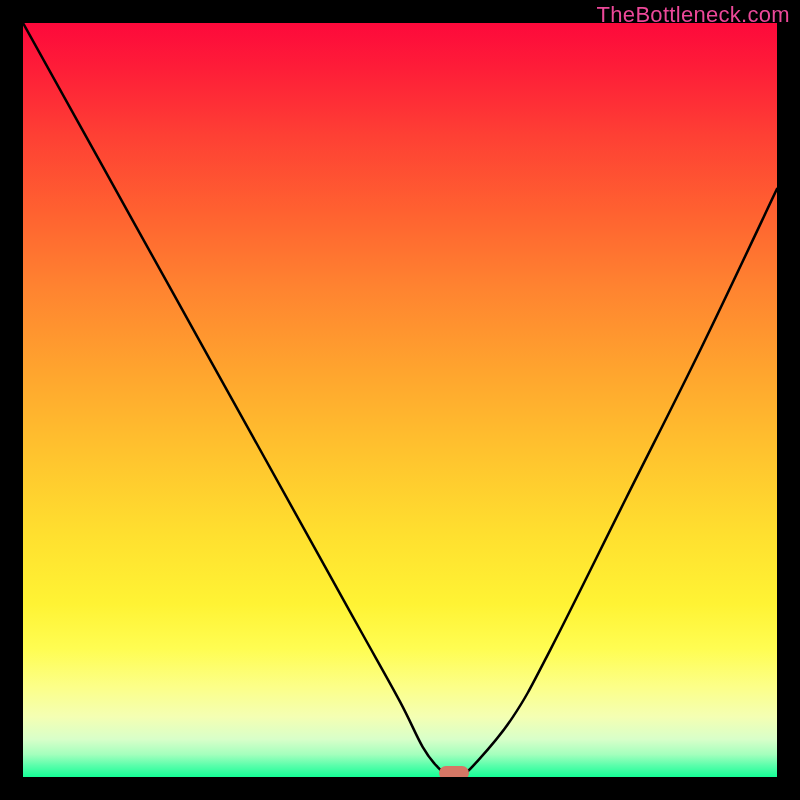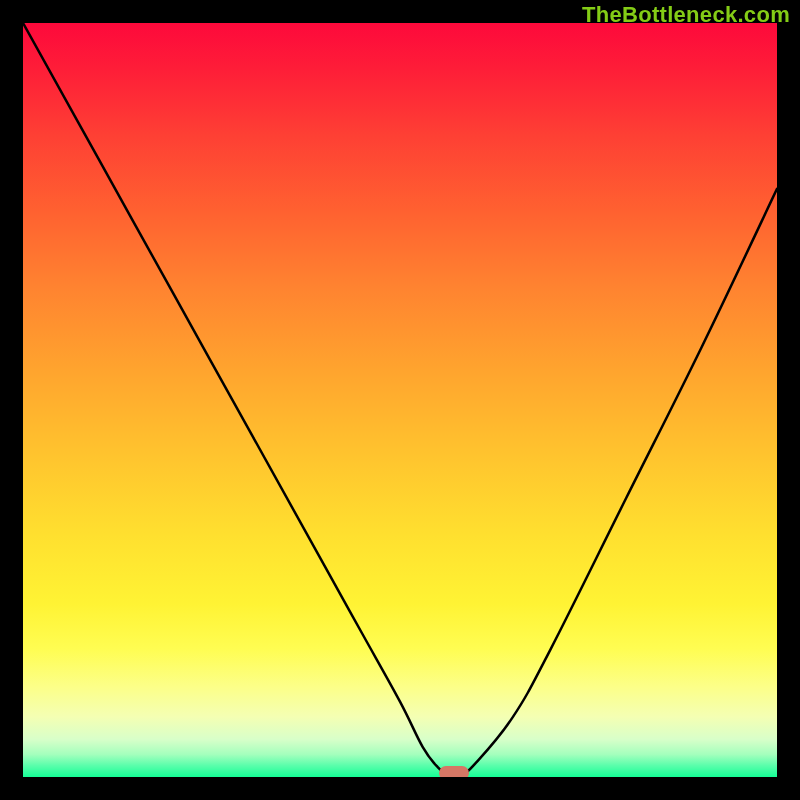--- a/index.html
+++ b/index.html
@@ -16,23 +16,23 @@
     left: 0;
     top: 0;
     width: 800px;
     height: 800px;
     background: #000;
   }
   .watermark {
     position: absolute;
     top: 2px;
     right: 10px;
-    color: #84cc16;
+    color: #ec4899;
     font-size: 22px;
-    font-weight: 700;
+    font-weight: 400;
     letter-spacing: 0.3px;
     z-index: 10;
   }
   .plot {
     position: absolute;
     left: 23px;
     top: 23px;
     width: 754px;
     height: 754px;
     overflow: hidden;

